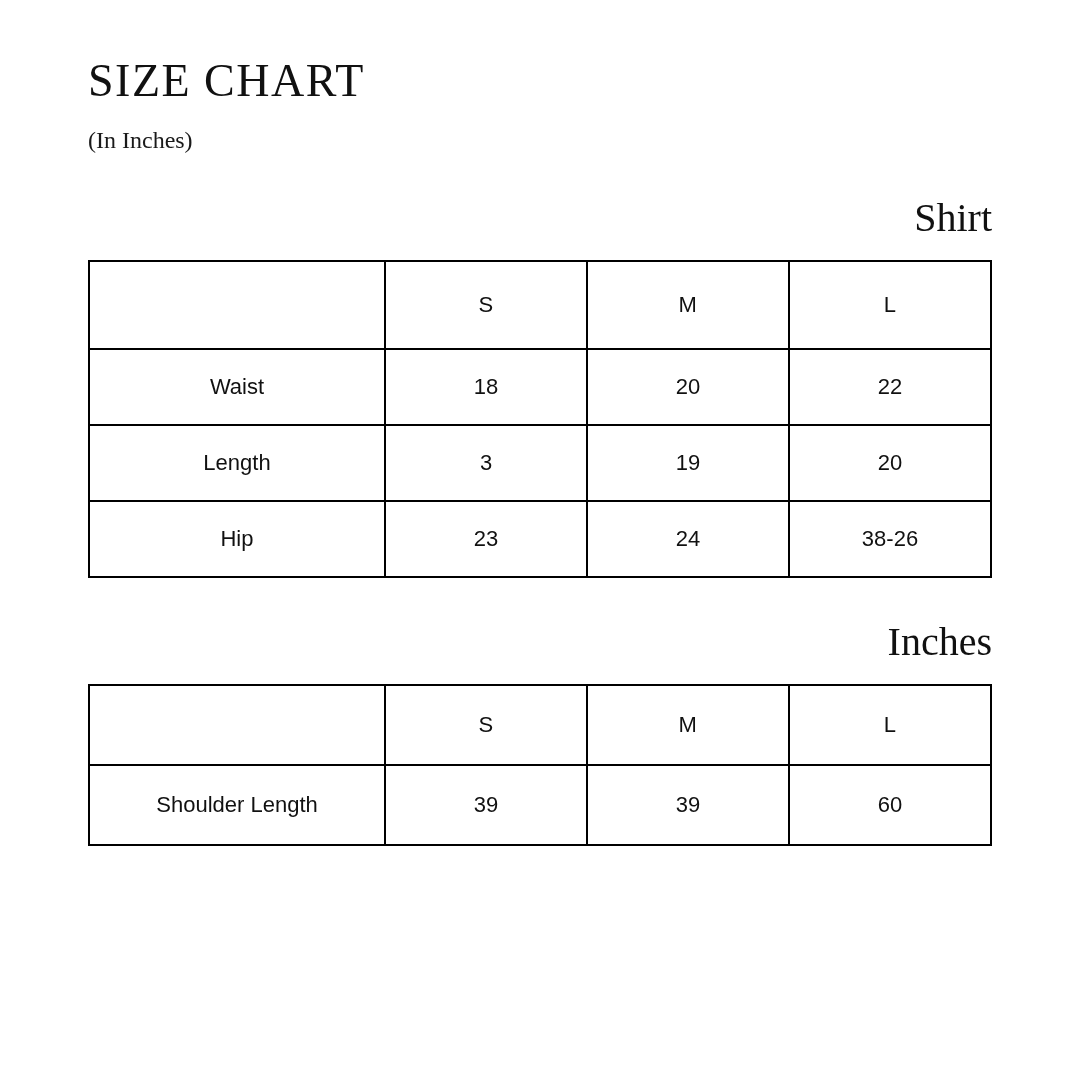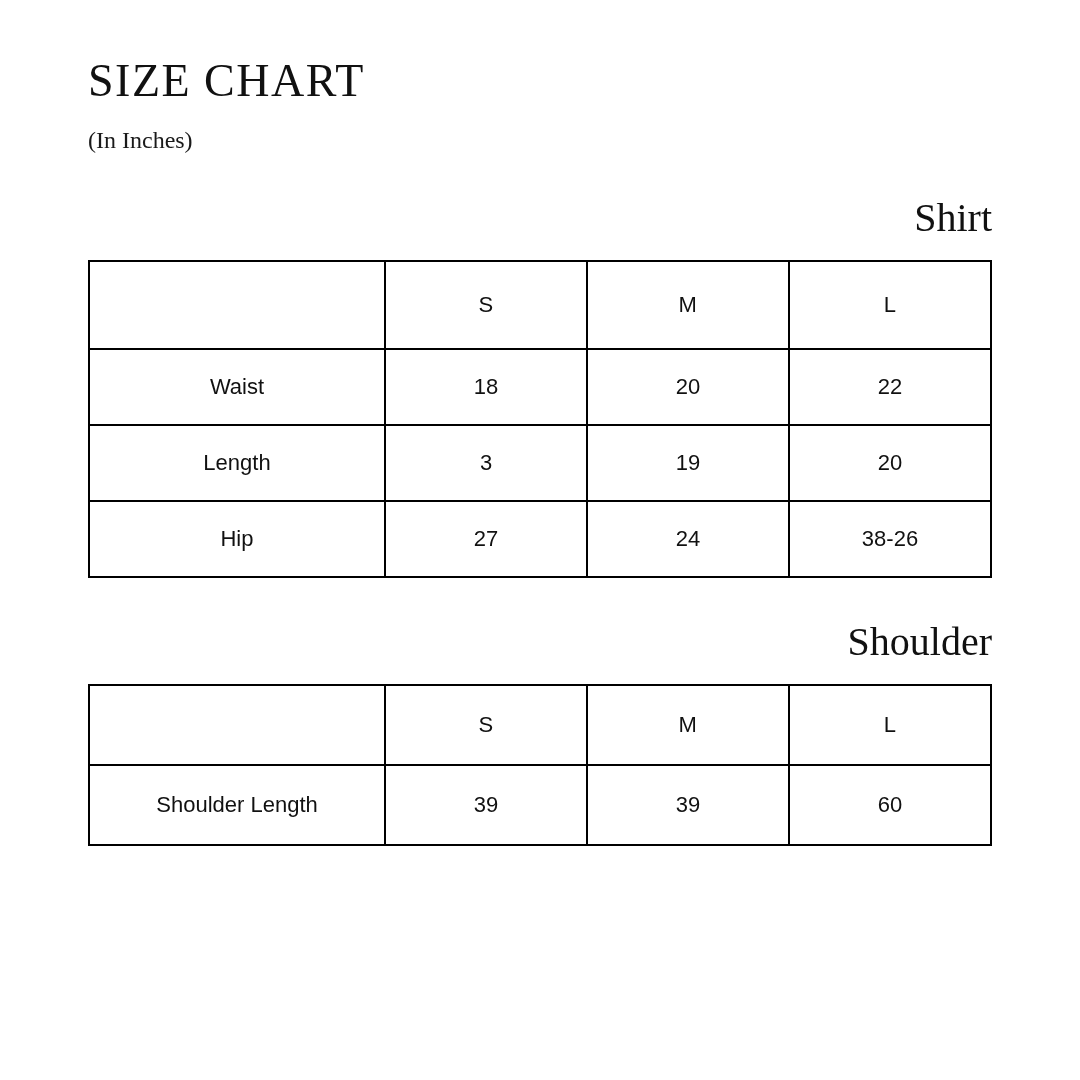--- a/index.html
+++ b/index.html
@@ -115,28 +115,28 @@
         <td>22</td>
       </tr>
       <tr>
         <td class="row-label">Length</td>
         <td>3</td>
         <td>19</td>
         <td>20</td>
       </tr>
       <tr>
         <td class="row-label">Hip</td>
-        <td>27</td>
+        <td>23</td>
         <td>24</td>
         <td>38-26</td>
       </tr>
     </tbody>
   </table>
 
-  <h2 class="section-title">Shoulder</h2>
+  <h2 class="section-title">Inches</h2>
 
   <table class="size-table trouser-table">
     <colgroup>
       <col class="label-col">
       <col class="size-col">
       <col class="size-col">
       <col class="size-col">
     </colgroup>
     <tbody>
       <tr>

